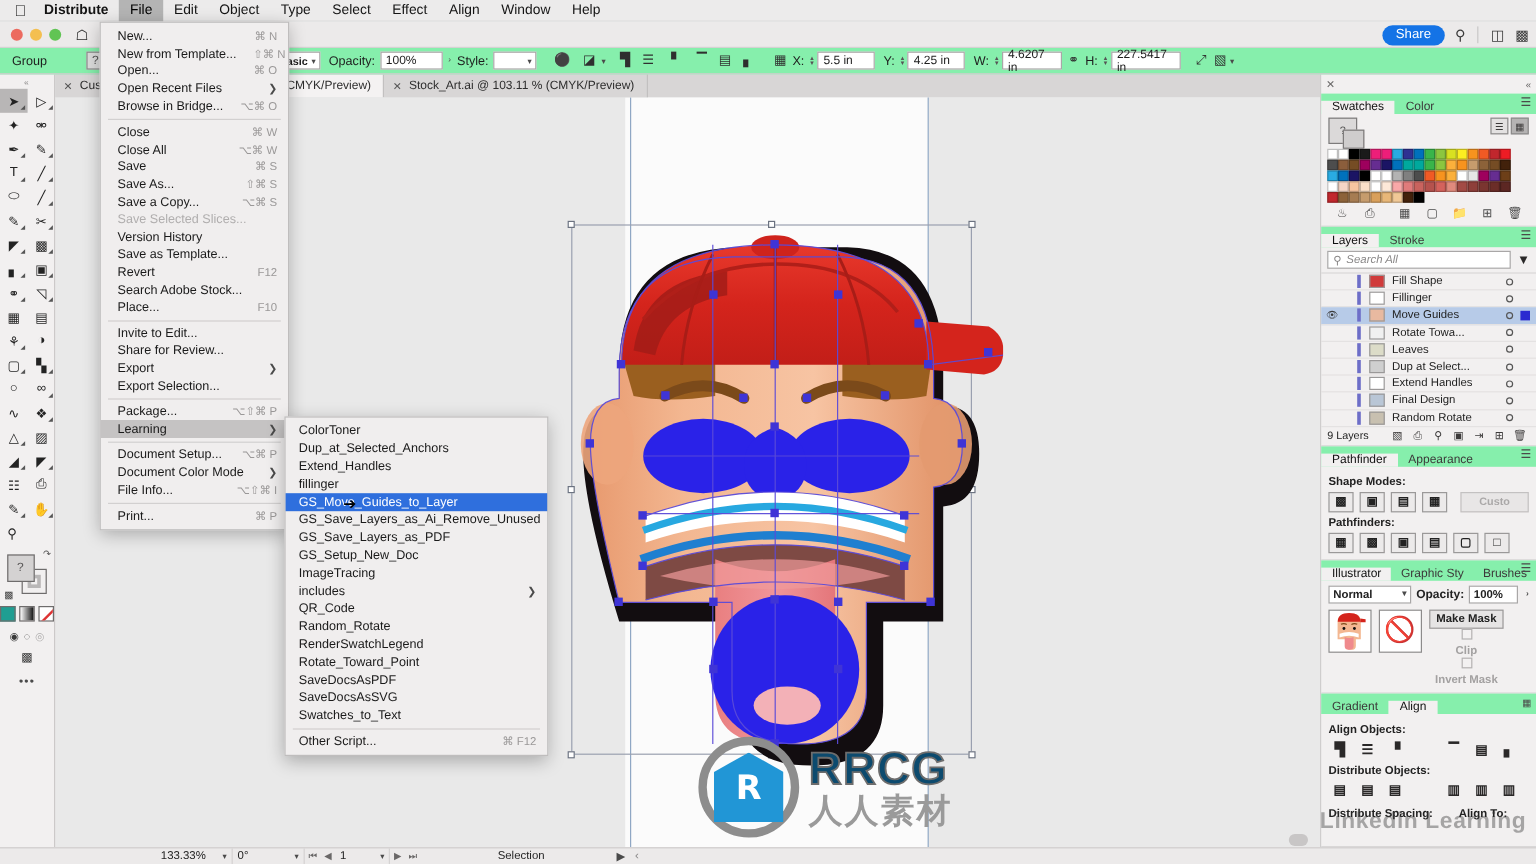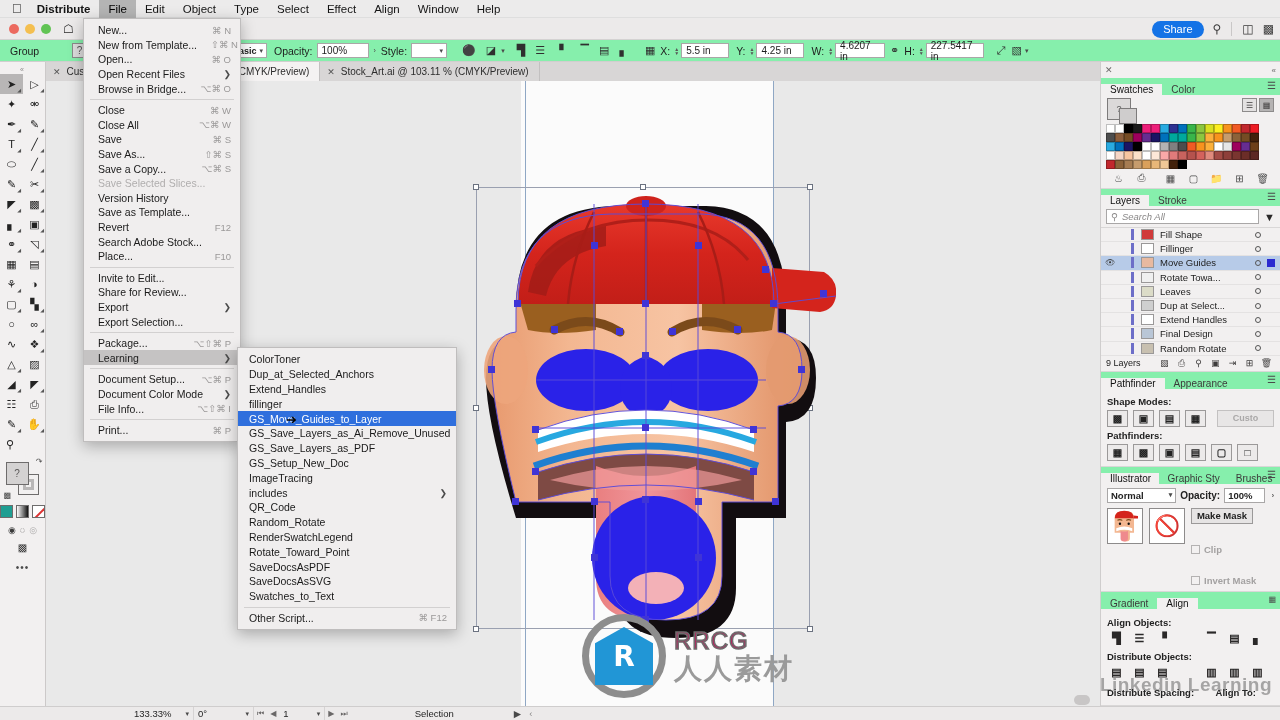--- a/index.html
+++ b/index.html
@@ -219,21 +219,21 @@
   .pf-expand { margin-left: auto; width: 57px; height: 17px; border: 1px solid #c3c1c1; background: #e8e6e6; color: #aaa8a8; display:flex;align-items:center;justify-content:center;font-size:9px;}
 
   
   .tr-row1 { display: flex; align-items: center; gap: 4px; }
   .tr-sel { width: 72px; height: 15px; border: 1px solid #a9a7a7; background: #fff; display:flex;align-items:center;justify-content:space-between;padding:0 3px;font-size:9.5px;}
   .tr-op { width: 42px; height: 15px; border: 1px solid #a9a7a7; background: #fff; display:flex;align-items:center;padding:0 3px;font-size:9.5px;}
   .tr-thumbs { display: flex; gap: 6px; align-items: flex-start; margin-top: 5px; }
   .tr-thumb { width: 36px; height: 36px; border: 1px solid #8d8b8b; background: #fff; overflow:hidden; position:relative;}
   .tr-mask { width: 36px; height: 36px; border: 1px solid #8d8b8b; background:#fff; display:flex;align-items:center;justify-content:center;font-size:21px;color:#3a3a3a;}
   .mkmask { width: 62px; height: 16px; border: 1px solid #9b9999; background:#e6e4e4; display:flex;align-items:center;justify-content:center;font-size:9.5px;}
-  .chk { display:flex; align-items:center; gap:4px; margin-top:20px; color:#a3a1a1; font-size:9.5px;}
+  .chk { display:flex; align-items:center; gap:4px; margin-top:0; color:#a3a1a1; font-size:9.5px;flex-direction:column;}
   .chkbox { width:9px;height:9px;border:1px solid #b4b2b2;background:#f3f1f1;}
 
   
   .al-label { font-size: 9.5px; margin: 4px 0 3px; }
   .al-row { display: flex; align-items: center; gap: 4px; }
   .al-btn { width: 19px; height: 16px; display:flex;align-items:center;justify-content:center; font-size:11px;color:#2a2828;}
   .al-spacer { width: 22px; }
 
   
   .wm-linkedin {
@@ -250,21 +250,21 @@
     border: 7px solid #8d8d8d; position: relative;
     display:flex;align-items:center;justify-content:center;
   }
   .rrcg-inner {
     width: 58px; height: 58px; background: #2196d6;
     clip-path: polygon(50% 0%, 100% 28%, 100% 100%, 0% 100%, 0% 28%);
     display:flex;align-items:center;justify-content:center;
     color:#fff; font-size: 28px; font-weight:bold; font-family:"DejaVu Sans",sans-serif;
   }
   .rrcg-text { display: flex; flex-direction: column; line-height: 1; }
-  .rrcg-top { font-size: 24px; font-weight: normal; color: #be185d;
+  .rrcg-top { font-size: 38px; font-weight: bold; color: #0c4a6e;
     -webkit-text-stroke: 1.5px #6d6d6d; letter-spacing: 1px; }
   .rrcg-bot { font-size: 28px; font-weight: bold; color: #9a9a9a; letter-spacing: 2px;
     font-family: "DejaVu Sans", sans-serif; margin-top: 2px;}
 
   
   .statusbar {
     position: absolute; left: 0; bottom: 0; width: 1280px; height: 14px;
     background: #eceaea; border-top: 1px solid #cfcdcd;
     display: flex; align-items: center; font-size: 9.5px; color: #242424;
     z-index: 55;

